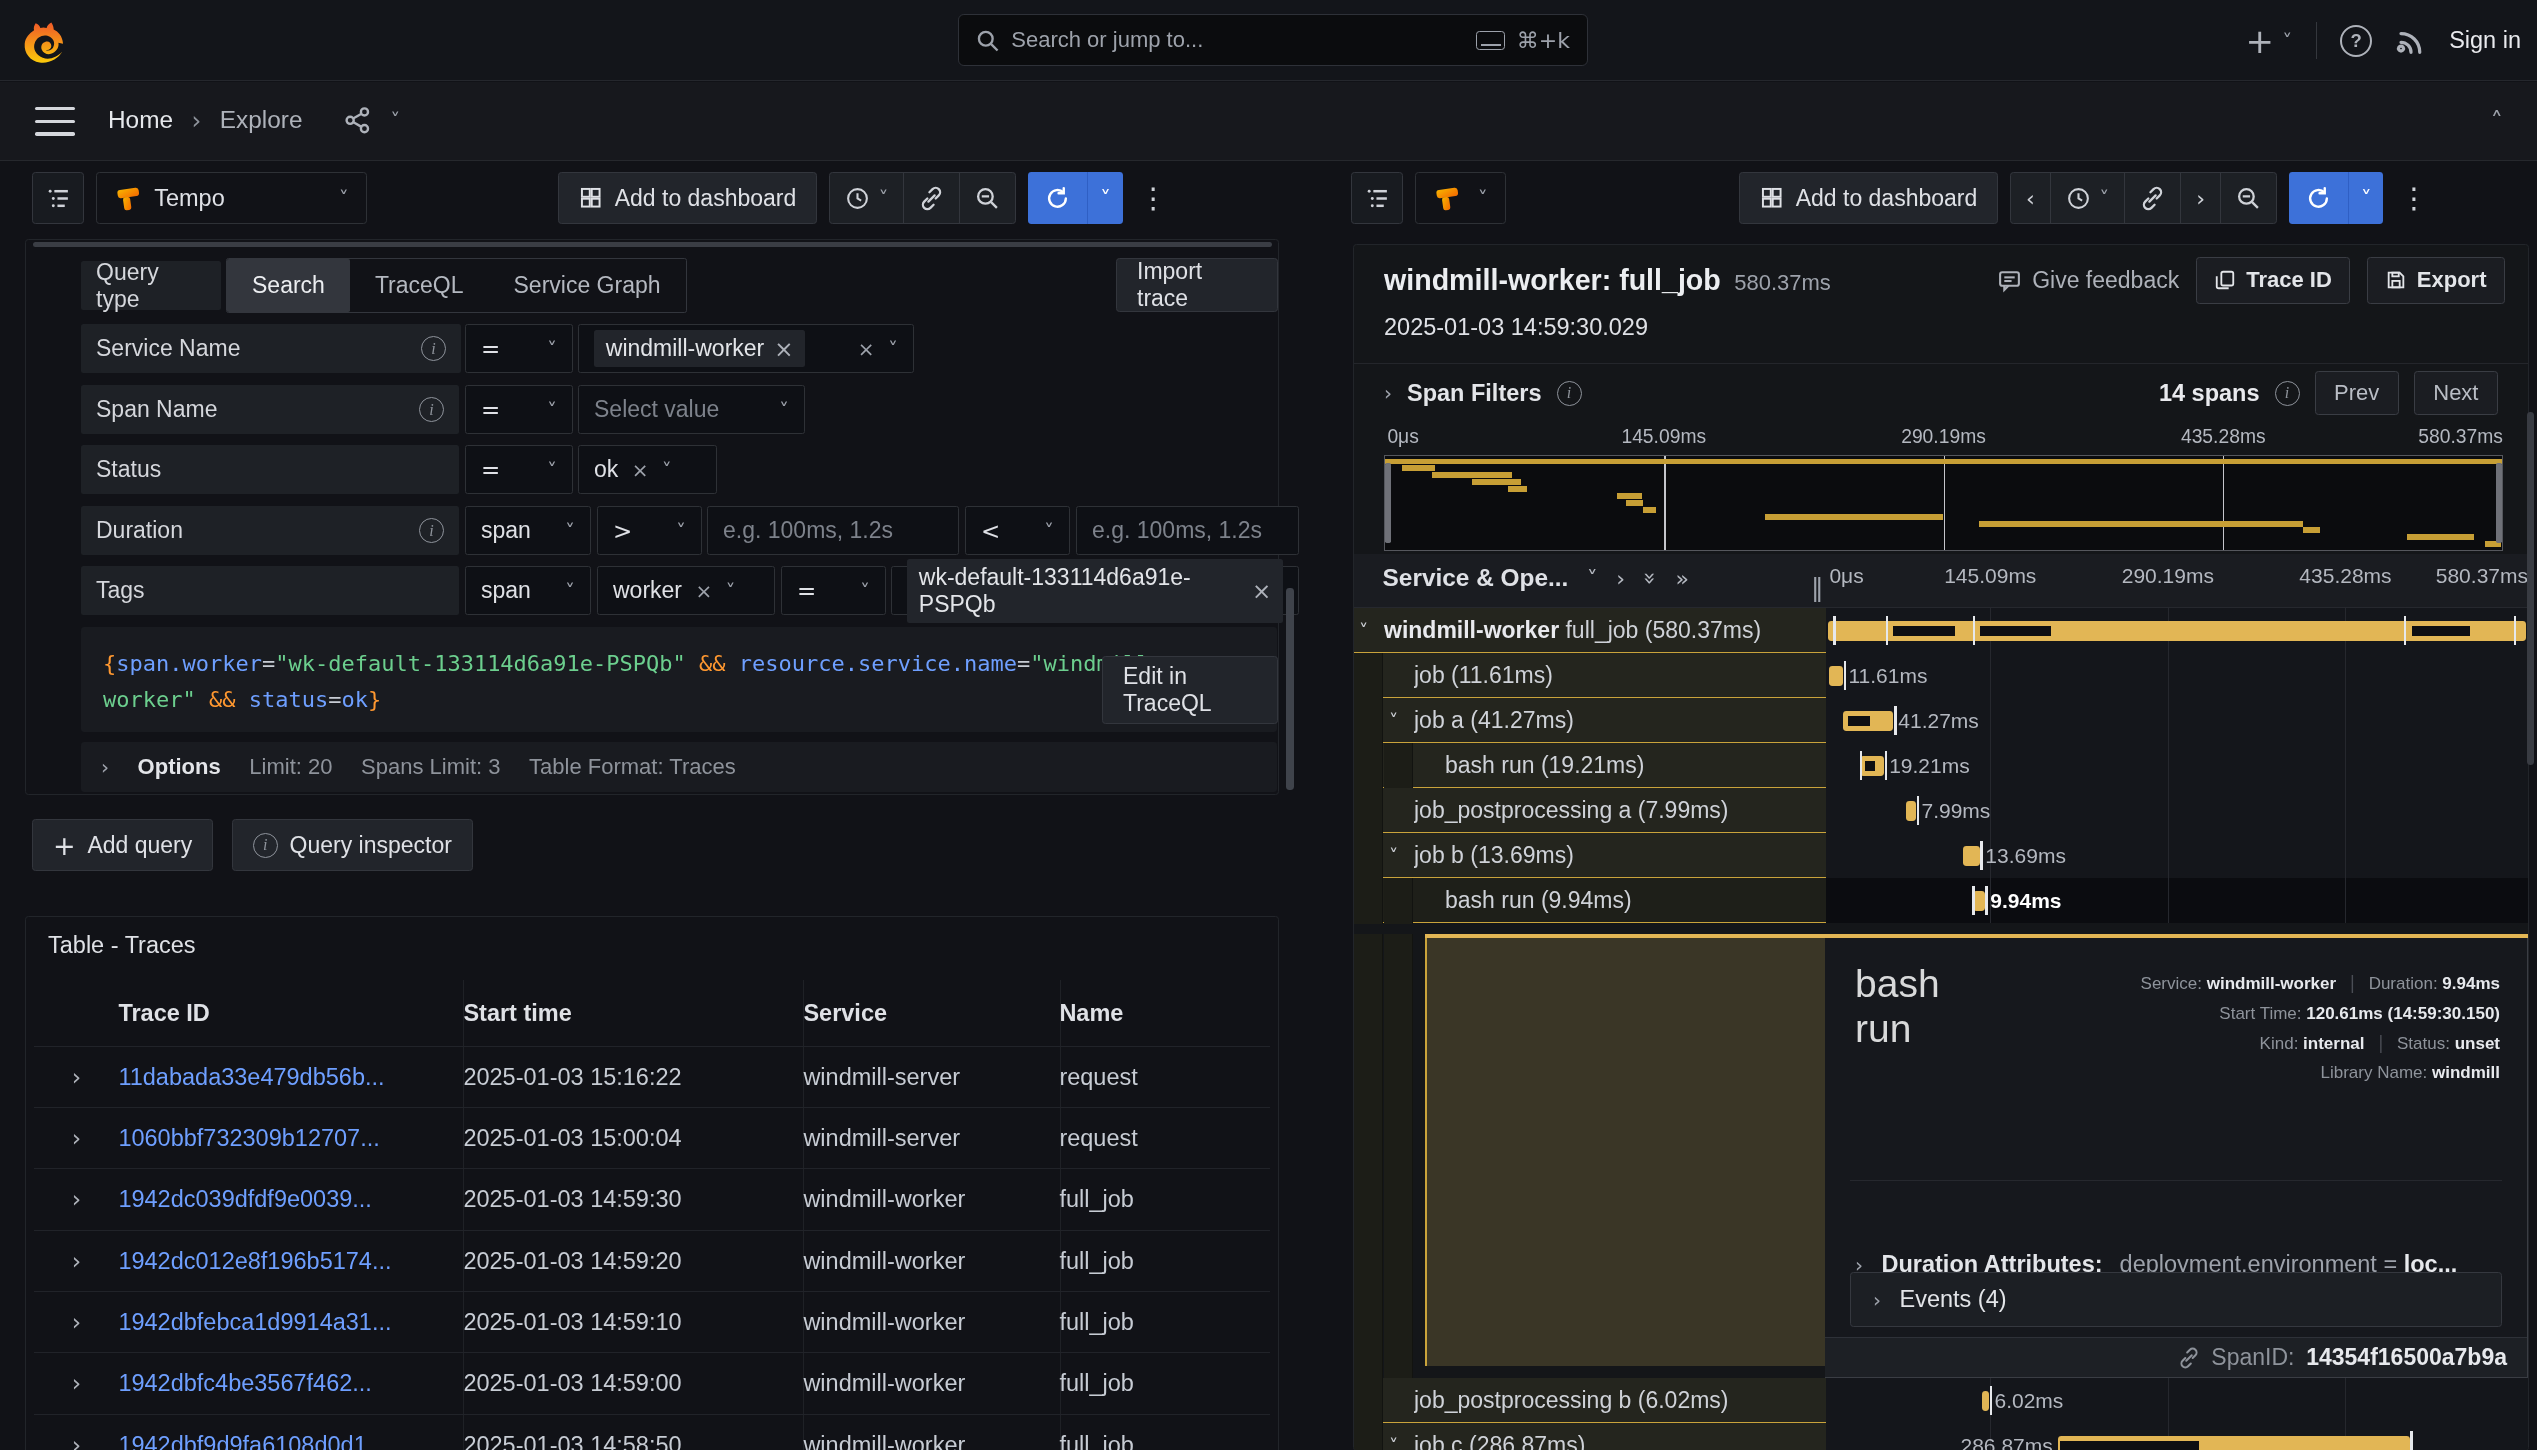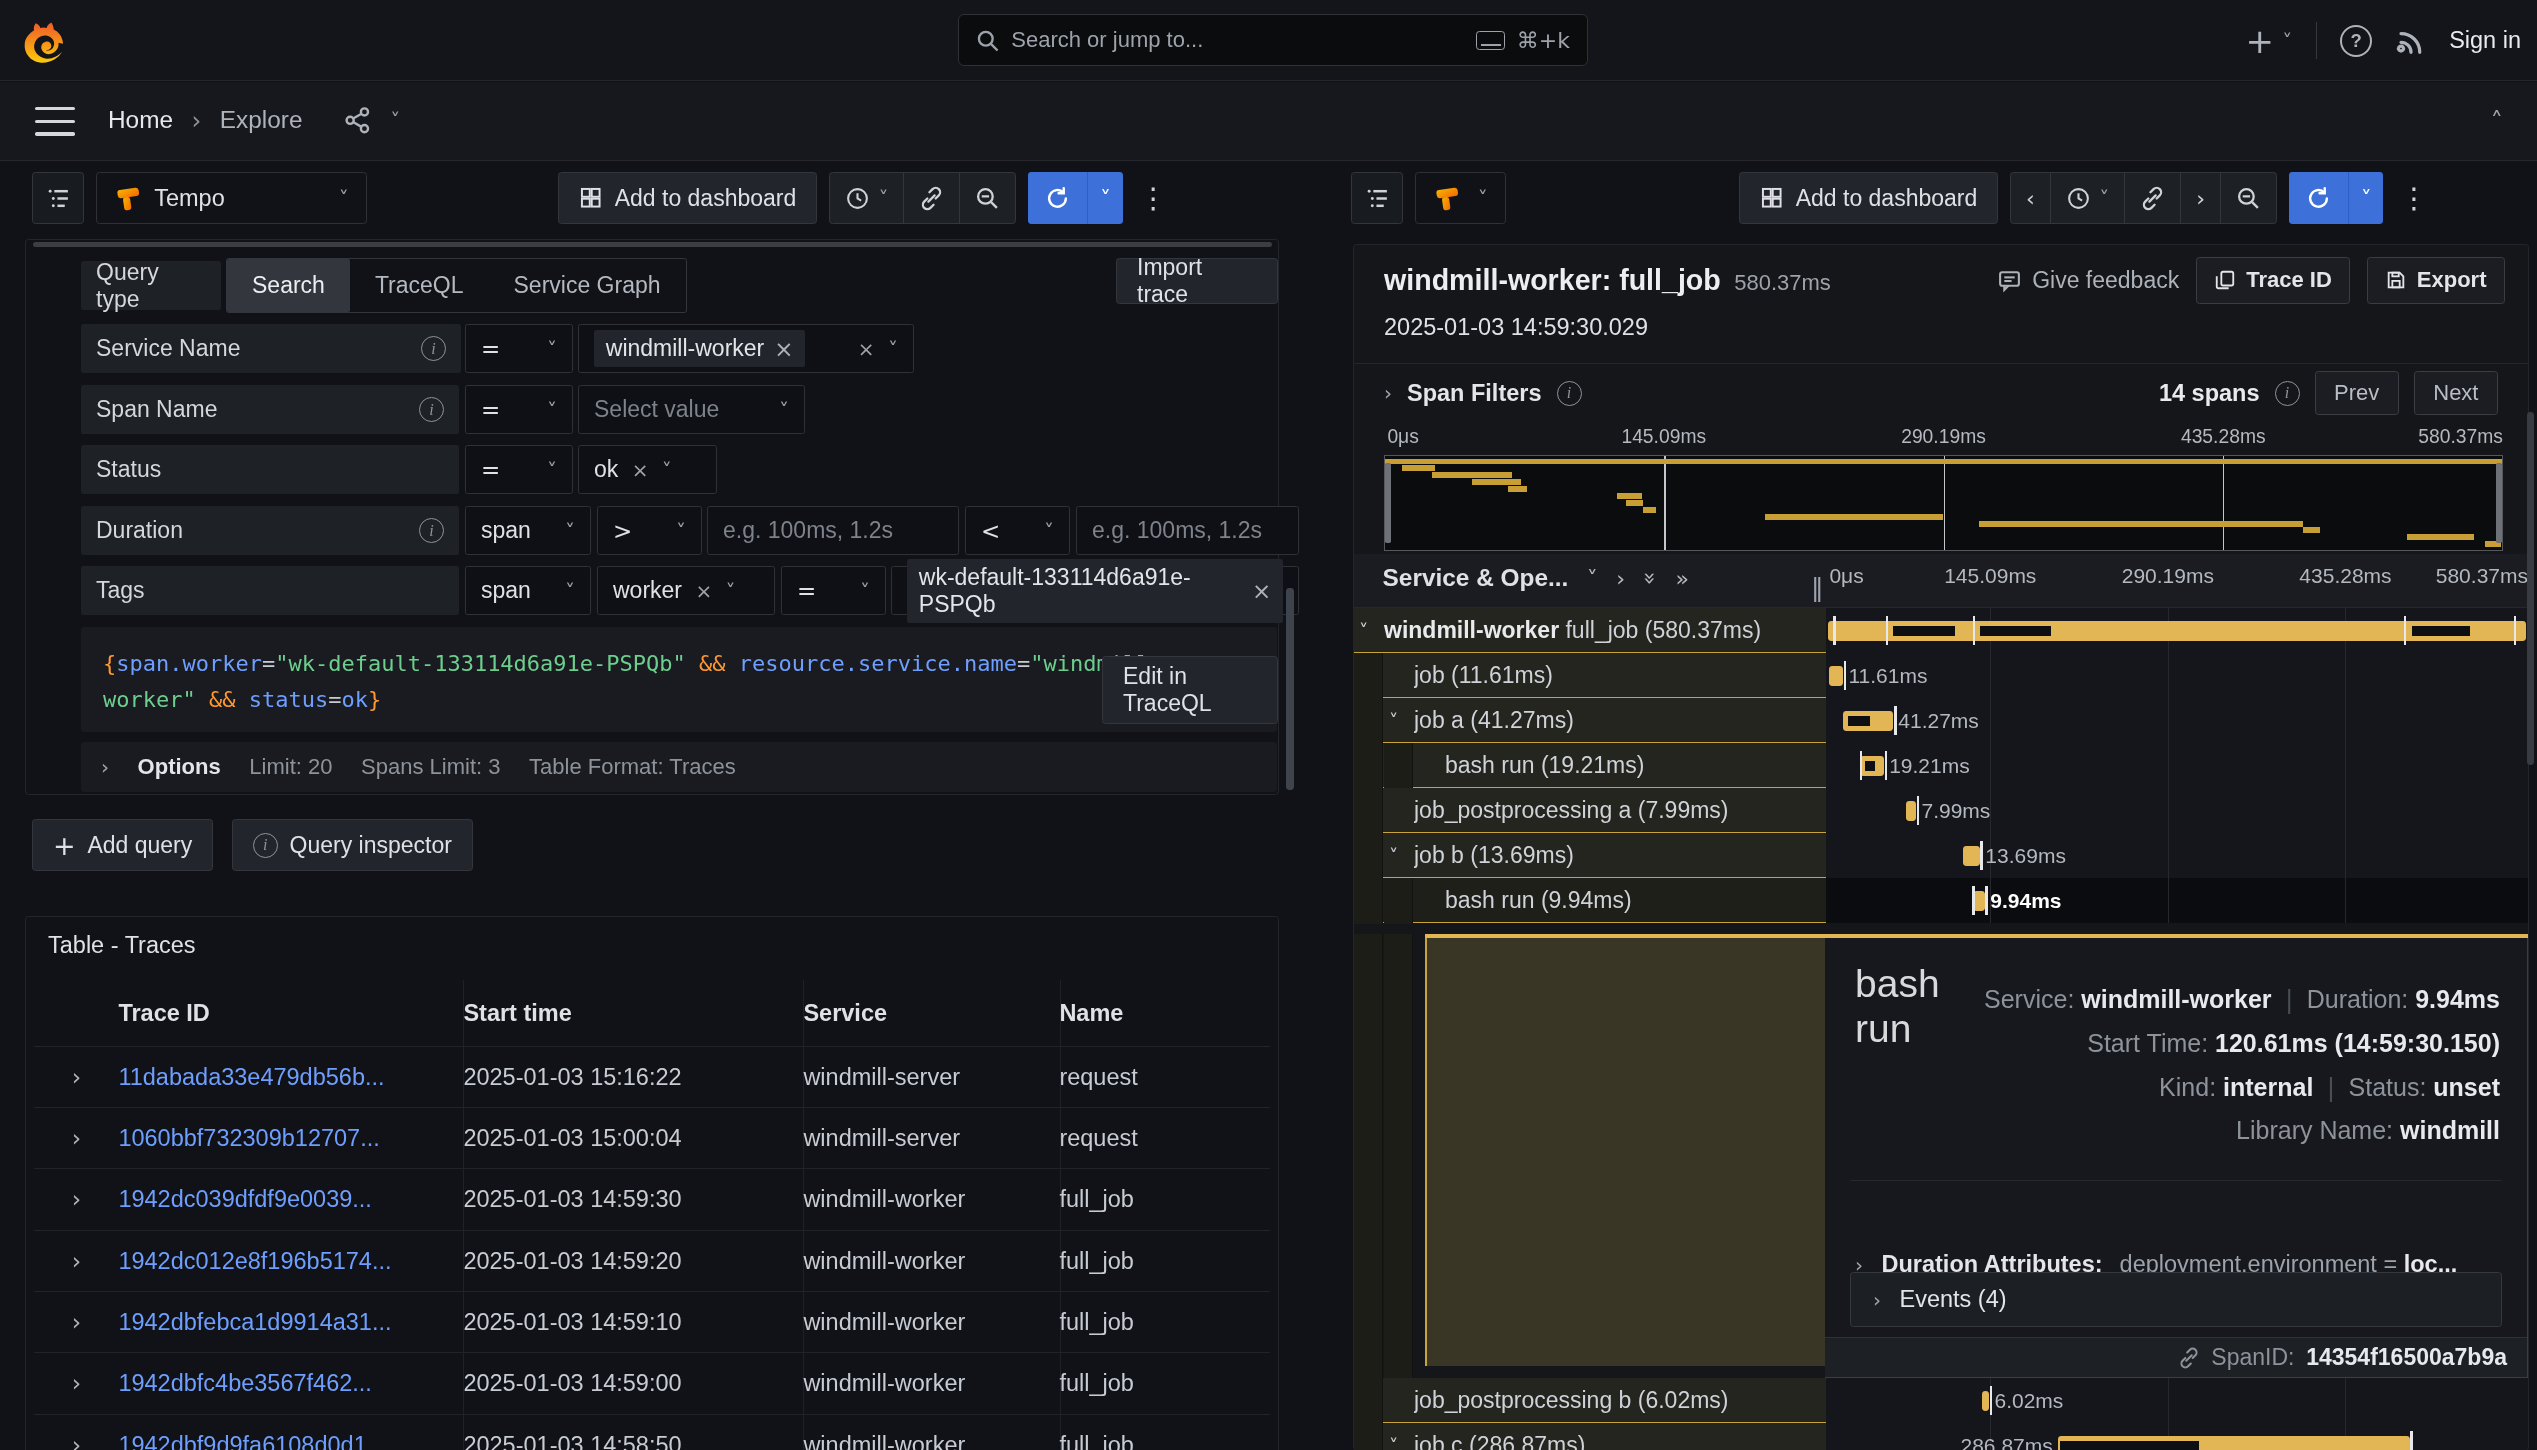--- a/index.html
+++ b/index.html
@@ -123,21 +123,21 @@
   .sdur { position:absolute; top:11px; font-size:21px; color:#b4b8c0; white-space:nowrap; }
   .sdur.selbold { color:#ffffff; font-weight:bold; }
 
   
   .detail { position:absolute; left:0; top:689px; width:100%; height:444px; }
   .detail .guide { position:absolute; top:0; bottom:0; width:28.6px; background:#1c1d17; border-right:1.7px solid #121310; }
   .olive { position:absolute; left:71px; top:0; width:400px; height:432px; background:#3a3626; border-left:2.5px solid #c9a33b; }
   .d-top { position:absolute; left:71px; top:0; right:0; height:4.2px; background:#e2b655; }
   .dpanel { position:absolute; left:471px; top:4.2px; right:0; bottom:0; background:#16181d; border-right:0.8px solid #3a3d44; border-bottom:0.8px solid #3a3d44; }
   .d-title { position:absolute; left:30px; top:23.5px; width:143px; font-size:39px; color:#d8d9da; line-height:1.15; }
-  .d-fields { position:absolute; right:27px; top:40px; text-align:right; font-size:25px; line-height:1.75; color:#8e939b; }
+  .d-fields { position:absolute; right:27px; top:31px; text-align:right; font-size:17px; line-height:1.75; color:#8e939b; }
   .d-fields b { color:#e7e9ed; }
   .d-sep { color:#4a4d55; margin:0 13.4px; }
   .d-hr { position:absolute; left:25px; right:25px; top:242px; height:0.8px; background:#26282e; }
   .d-attr { position:absolute; left:30px; right:27px; font-size:23.5px; color:#9da2ab; white-space:nowrap; overflow:hidden; }
   .d-attr .lab { color:#e3e5e9; font-weight:bold; margin:0 17px 0 18.5px; }
   .d-attr b { color:#e7e9ed; }
   .events-box { position:absolute; left:25px; right:25px; top:334px; height:55px; background:#1c1f24; border:0.8px solid #35383f; border-radius:3.4px; display:flex; align-items:center; gap:18.5px; padding:0 22px; color:#e3e5e9; font-size:23.5px; }
   .d-footer { position:absolute; left:0; right:0; bottom:0; height:40px; background:#1d2025; border-top:0.8px solid #2e3138; display:flex; align-items:center; justify-content:flex-end; gap:11.8px; padding:0 20px; font-size:23px; color:#8e939b; }
   .d-footer b { color:#e7e9ed; }
   svg.ic { display:block; }
@@ -274,21 +274,21 @@
     <div class="hscroll"></div>
 
     <div class="qlabel" style="left:55px; top:21px; width:140px;">
         <span>Query type</span>
       </div>
     <div class="seg-tabs" style="left:200px; top:17.6px;">
       <div class="tab active">Search</div>
       <div class="tab">TraceQL</div>
       <div class="tab">Service Graph</div>
     </div>
-    <div class="btn" style="position:absolute; left:1090px; top:17.6px; height:46px;">
+    <div class="btn" style="position:absolute; left:1090px; top:17.6px; height:54px;">
         <span>Import trace</span>
       </div>
 
     <div class="qlabel" style="left:55px; top:84px; width:380px;">
       <span>Service Name</span>
       <span class="info">i</span>
     </div>
     <div class="ctrl" style="left:439px; top:84px; width:108px;">
         <span class="g">=</span>
         <span class="chev g" style="margin-left:auto">˅</span>

